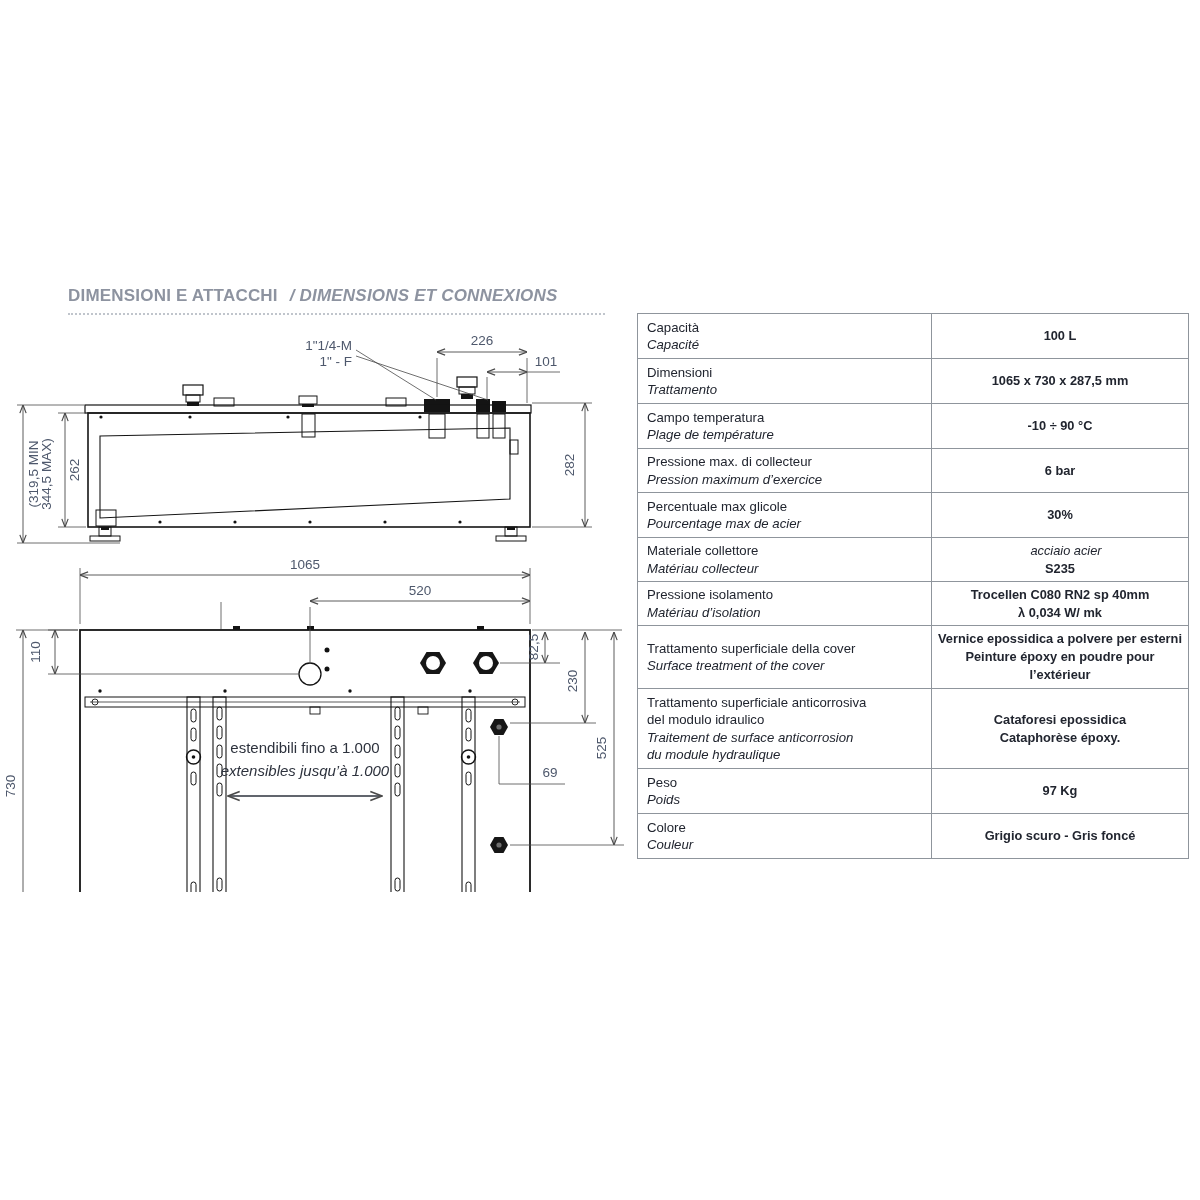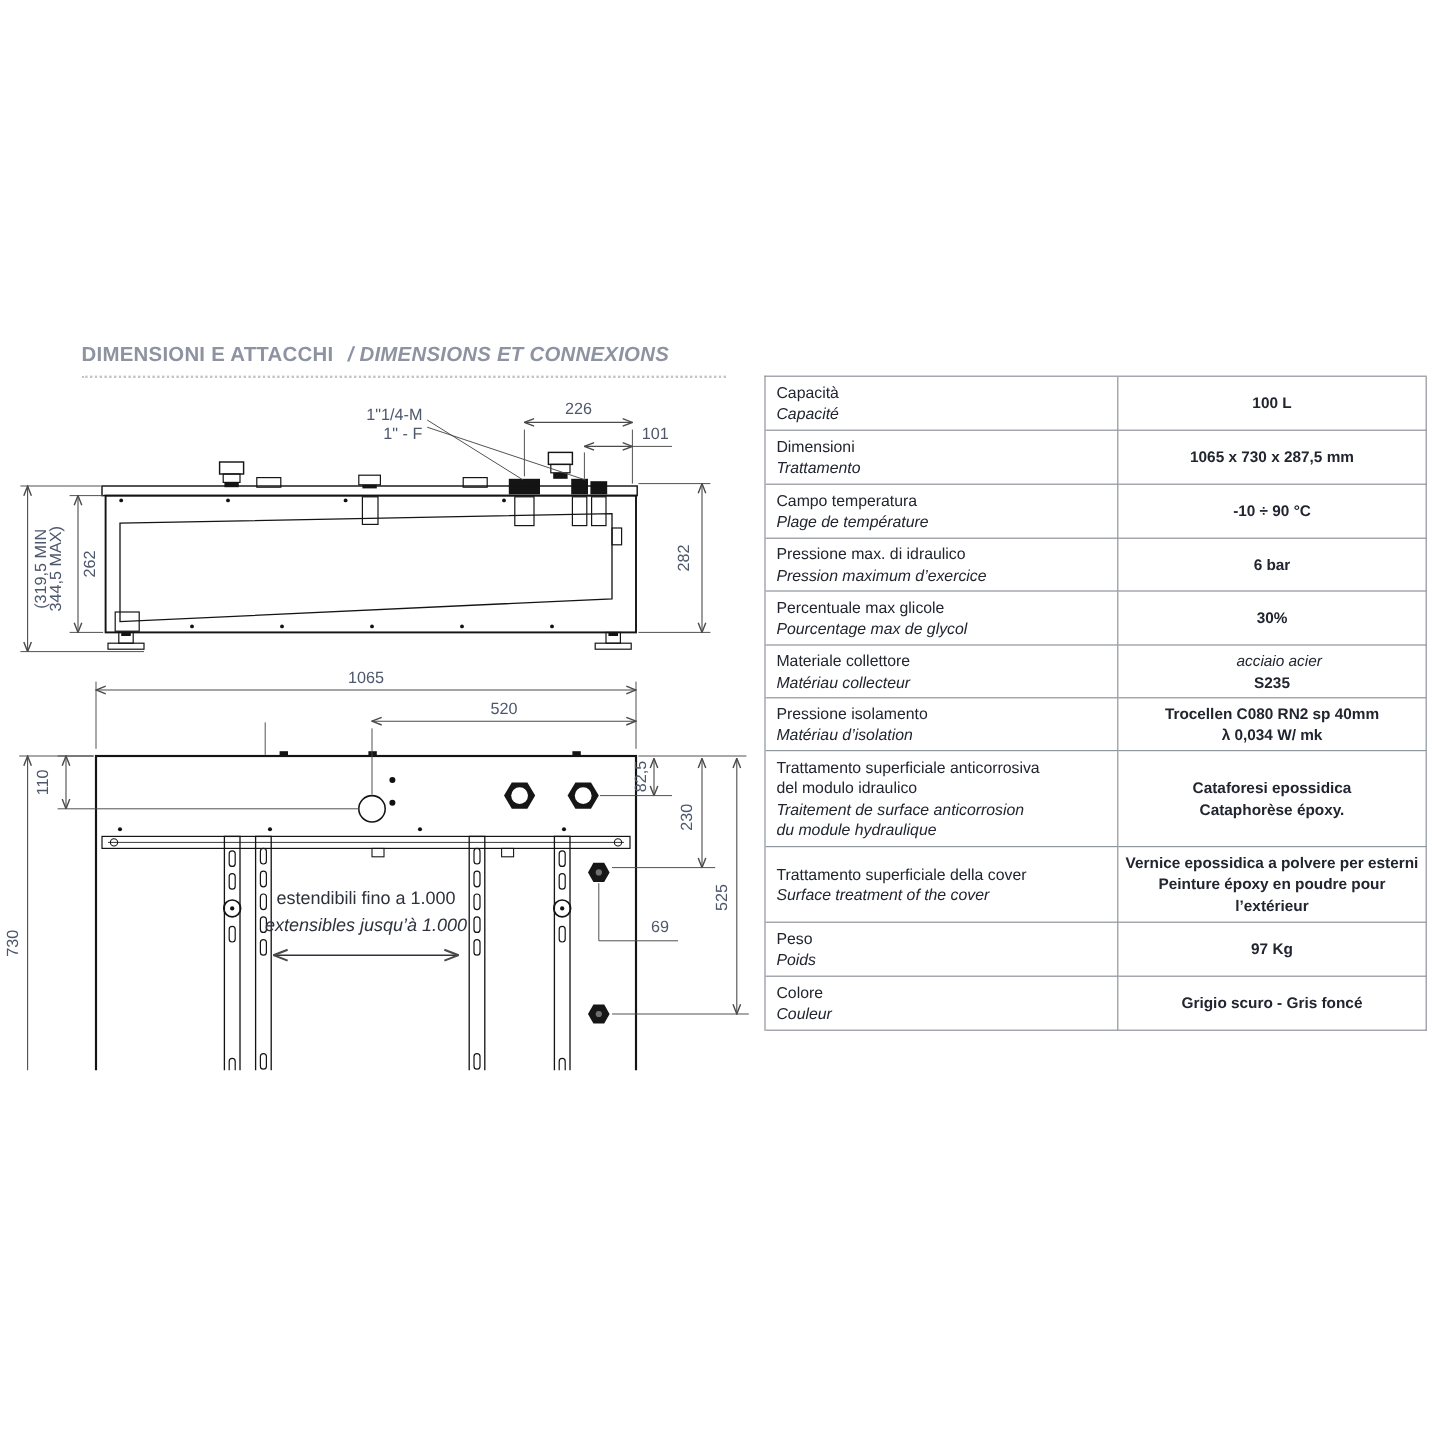--- a/index.html
+++ b/index.html
@@ -276,32 +276,32 @@
         <div>Campo temperatura</div>
         <div class="fr">Plage de température</div>
       </div>
       <div class="vc">
         <div>-10 ÷ 90 °C</div>
       </div>
     </div>
 
     <div class="srow h44">
       <div class="lc">
-        <div>Pressione max. di idraulico</div>
+        <div>Pressione max. di collecteur</div>
         <div class="fr">Pression maximum d’exercice</div>
       </div>
       <div class="vc">
         <div>6 bar</div>
       </div>
     </div>
 
     <div class="srow h45">
       <div class="lc">
         <div>Percentuale max glicole</div>
-        <div class="fr">Pourcentage max de glycol</div>
+        <div class="fr">Pourcentage max de acier</div>
       </div>
       <div class="vc">
         <div>30%</div>
       </div>
     </div>
 
     <div class="srow h44">
       <div class="lc">
         <div>Materiale collettore</div>
         <div class="fr">Matériau collecteur</div>
@@ -313,48 +313,48 @@
     </div>
 
     <div class="srow h44">
       <div class="lc">
         <div>Pressione isolamento</div>
         <div class="fr">Matériau d’isolation</div>
       </div>
       <div class="vc">
         <div>Trocellen C080 RN2 sp 40mm</div>
         <div>λ 0,034 W/ mk</div>
+      </div>
+    </div>
+
+    <div class="srow h63">
+      <div class="lc">
+        <div>Trattamento superficiale della cover</div>
+        <div class="fr">Surface treatment of the cover</div>
+      </div>
+      <div class="vc">
+        <div>Vernice epossidica a polvere per esterni</div>
+        <div>Peinture époxy en poudre pour</div>
+        <div>l’extérieur</div>
       </div>
     </div>
 
     <div class="srow h80">
       <div class="lc">
         <div>Trattamento superficiale anticorrosiva</div>
         <div>del modulo idraulico</div>
         <div class="fr">Traitement de surface anticorrosion</div>
         <div class="fr">du module hydraulique</div>
       </div>
       <div class="vc">
         <div>Cataforesi epossidica</div>
         <div>Cataphorèse époxy.</div>
       </div>
     </div>
 
-    <div class="srow h63">
-      <div class="lc">
-        <div>Trattamento superficiale della cover</div>
-        <div class="fr">Surface treatment of the cover</div>
-      </div>
-      <div class="vc">
-        <div>Vernice epossidica a polvere per esterni</div>
-        <div>Peinture époxy en poudre pour</div>
-        <div>l’extérieur</div>
-      </div>
-    </div>
-
     <div class="srow h45">
       <div class="lc">
         <div>Peso</div>
         <div class="fr">Poids</div>
       </div>
       <div class="vc">
         <div>97 Kg</div>
       </div>
     </div>
 

